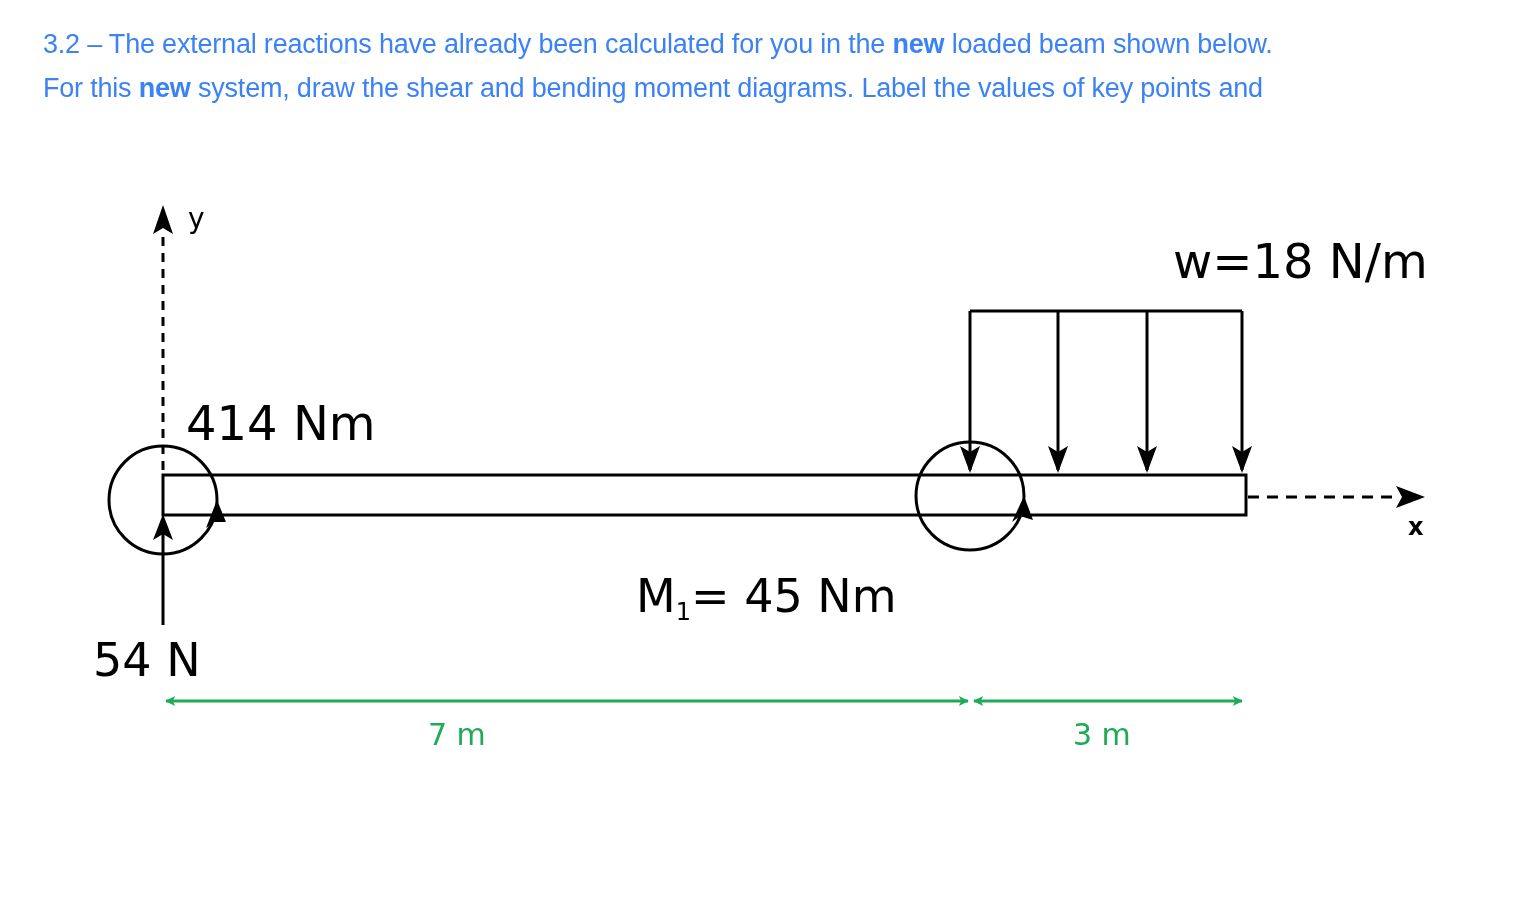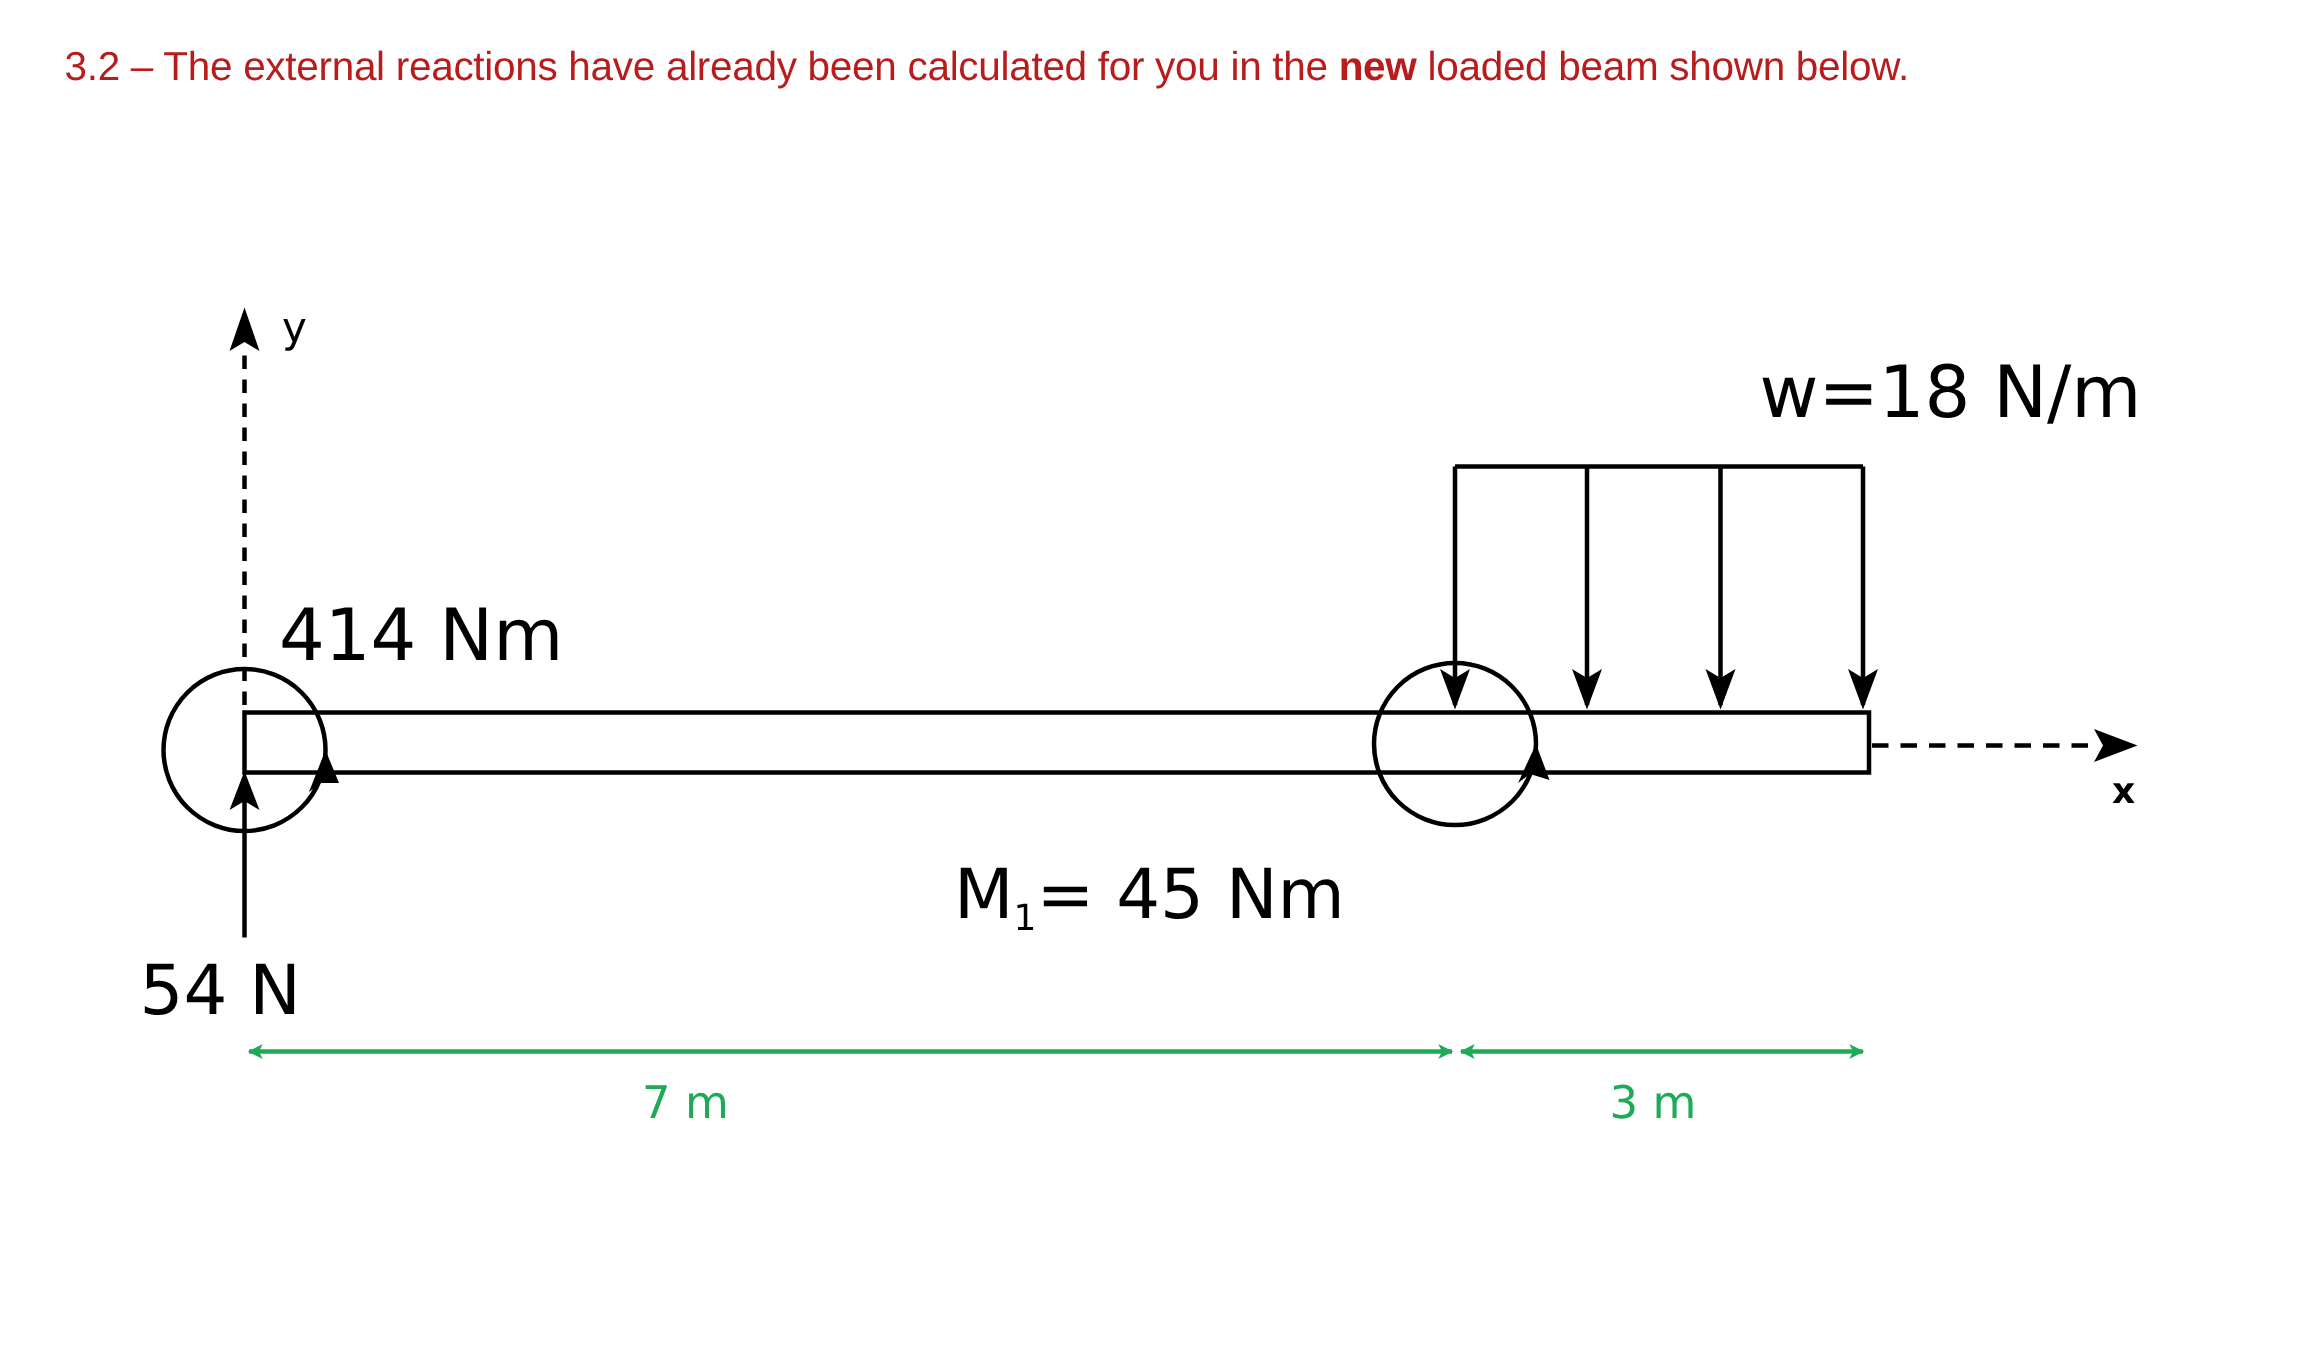--- a/index.html
+++ b/index.html
@@ -17,21 +17,21 @@
     }
     .prompt {
       position: absolute;
       left: 43px;
       top: 22px;
       width: 1460px;
       font-family: "Liberation Sans", sans-serif;
       font-size: 27px;
       line-height: 44px;
       letter-spacing: -0.2px;
-      color: #b91c1c;
+      color: #3b82f6;
     }
     .prompt .line { display: block; white-space: nowrap; }
     .prompt b { font-weight: bold; }
     svg.diagram {
       position: absolute;
       left: 0;
       top: 0;
       width: 1540px;
       height: 912px;
     }
@@ -42,20 +42,21 @@
     .lbl-green {
       font-family: "DejaVu Sans", sans-serif;
       fill: #1faa55;
     }
   </style>
 </head>
 <body>
 
 <div class="prompt">
   <span class="line"><span>3.2 – The external reactions have already been calculated for you in the </span><b>new</b><span> loaded beam shown below.</span></span>
+  <span class="line"><span>For this </span><b>new</b><span> system, draw the shear and bending moment diagrams. Label the values of key points and</span></span>
 </div>
 
 <svg class="diagram" viewBox="0 0 1540 912" xmlns="http://www.w3.org/2000/svg">
   <defs>
     <marker id="arrBlack" viewBox="0 0 12 12" refX="10" refY="6" markerWidth="12" markerHeight="12" markerUnits="userSpaceOnUse" orient="auto">
       <path d="M0,0 L12,6 L0,12 L3,6 Z" fill="#000"></path>
     </marker>
     <marker id="arrGreen" viewBox="0 0 12 12" refX="11" refY="6" markerWidth="12" markerHeight="10" markerUnits="userSpaceOnUse" orient="auto-start-reverse">
       <path d="M0,0 L12,6 L0,12 L3,6 Z" fill="#1faa55"></path>
     </marker>

